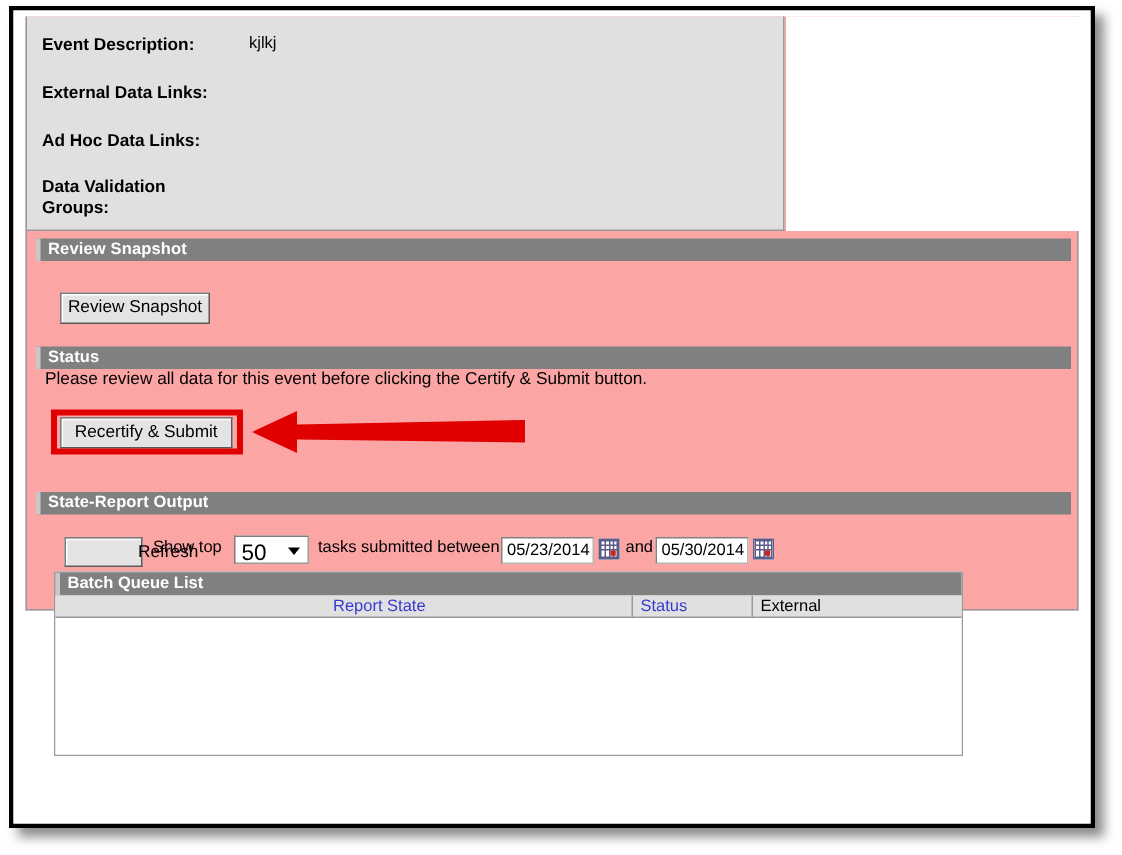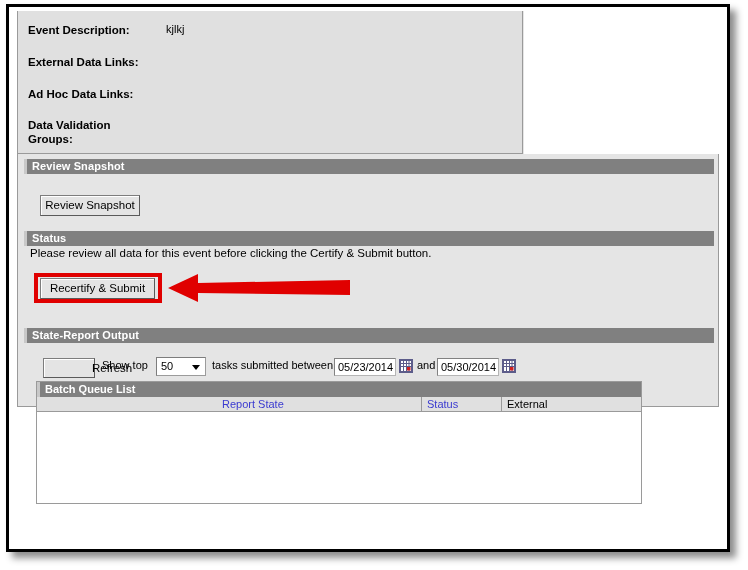--- a/index.html
+++ b/index.html
@@ -35,21 +35,21 @@
     overflow: hidden;
   }
 
   
   #panel {
     position: absolute;
     left: 8px;
     top: 4px;
     width: 702px;
     height: 396px;
-    background: #e5e5e5;
+    background: #fca5a5;
     border-left: 1px solid #9a9a9a;
     border-right: 1px solid #9a9a9a;
     border-bottom: 1px solid #9a9a9a;
     box-sizing: border-box;
   }
 
   
   .detail-block {
     position: absolute;
     left: 0px;
@@ -178,21 +178,21 @@
     border-right-color: #9b9b9b;
     border-bottom-color: #9b9b9b;
     box-sizing: border-box;
     font-size: 11px;
     cursor: pointer;
   }
   .sel .sel-val {
     position: absolute;
     left: 4px;
     top: 2px;
-    font-size: 11px;
+    font-size: 15px;
     color: #000000;
   }
   .sel .sel-arrow {
     position: absolute;
     right: 5px;
     top: 7px;
     width: 0; height: 0;
     border-left: 4px solid transparent;
     border-right: 4px solid transparent;
     border-top: 5px solid #000000;

